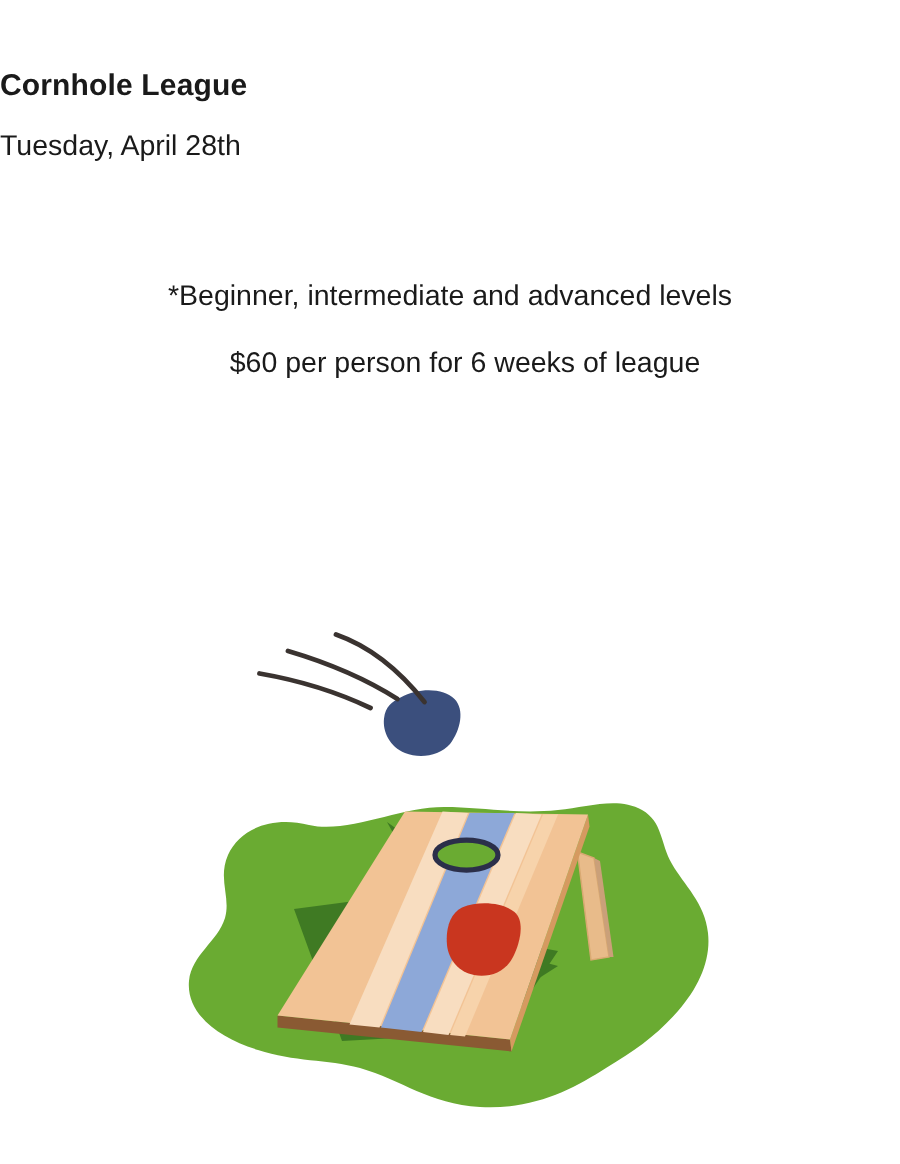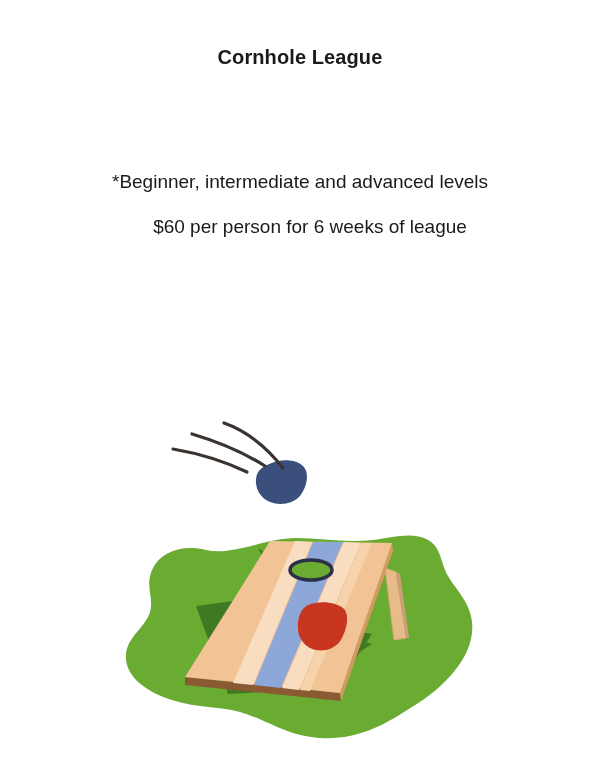--- a/index.html
+++ b/index.html
@@ -21,21 +21,21 @@
     height: 776px;
     position: relative;
     background: #ffffff;
     box-sizing: border-box;
   }
   .text-block {
     position: absolute;
     left: 0;
     top: 0;
     width: 600px;
-    text-align: center;
+    text-align: left;
   }
   .headline {
     margin: 0;
     padding-top: 44px;
     font-size: 20px;
     line-height: 26px;
     font-weight: bold;
     letter-spacing: 0.1px;
     color: #1a1a1a;
   }
@@ -55,21 +55,21 @@
     left: 0;
     top: 170px;
     width: 600px;
     text-align: center;
   }
   .detail-line {
     font-size: 19px;
     line-height: 24px;
     font-weight: normal;
     color: #1a1a1a;
-    margin: 0;
+    margin: 16px;
   }
   .detail-line + .detail-line {
     margin-top: 21px;
     padding-left: 20px;
   }
   .illustration {
     position: absolute;
     left: 0;
     top: 400px;
     width: 600px;
@@ -79,20 +79,21 @@
     display: block;
   }
 </style>
 </head>
 <body>
 
 <div class="flyer">
 
   <div class="text-block">
     <h1 class="headline">Cornhole League</h1>
+    <p class="subhead">Tuesday, April 28th</p>
   </div>
 
   <ul class="detail-list">
     <li class="detail-line">*Beginner, intermediate and advanced levels</li>
     <li class="detail-line">$60 per person for 6 weeks of league</li>
   </ul>
 
   <div class="illustration">
     <svg width="600" height="360" viewBox="0 0 600 360" xmlns="http://www.w3.org/2000/svg">
 

